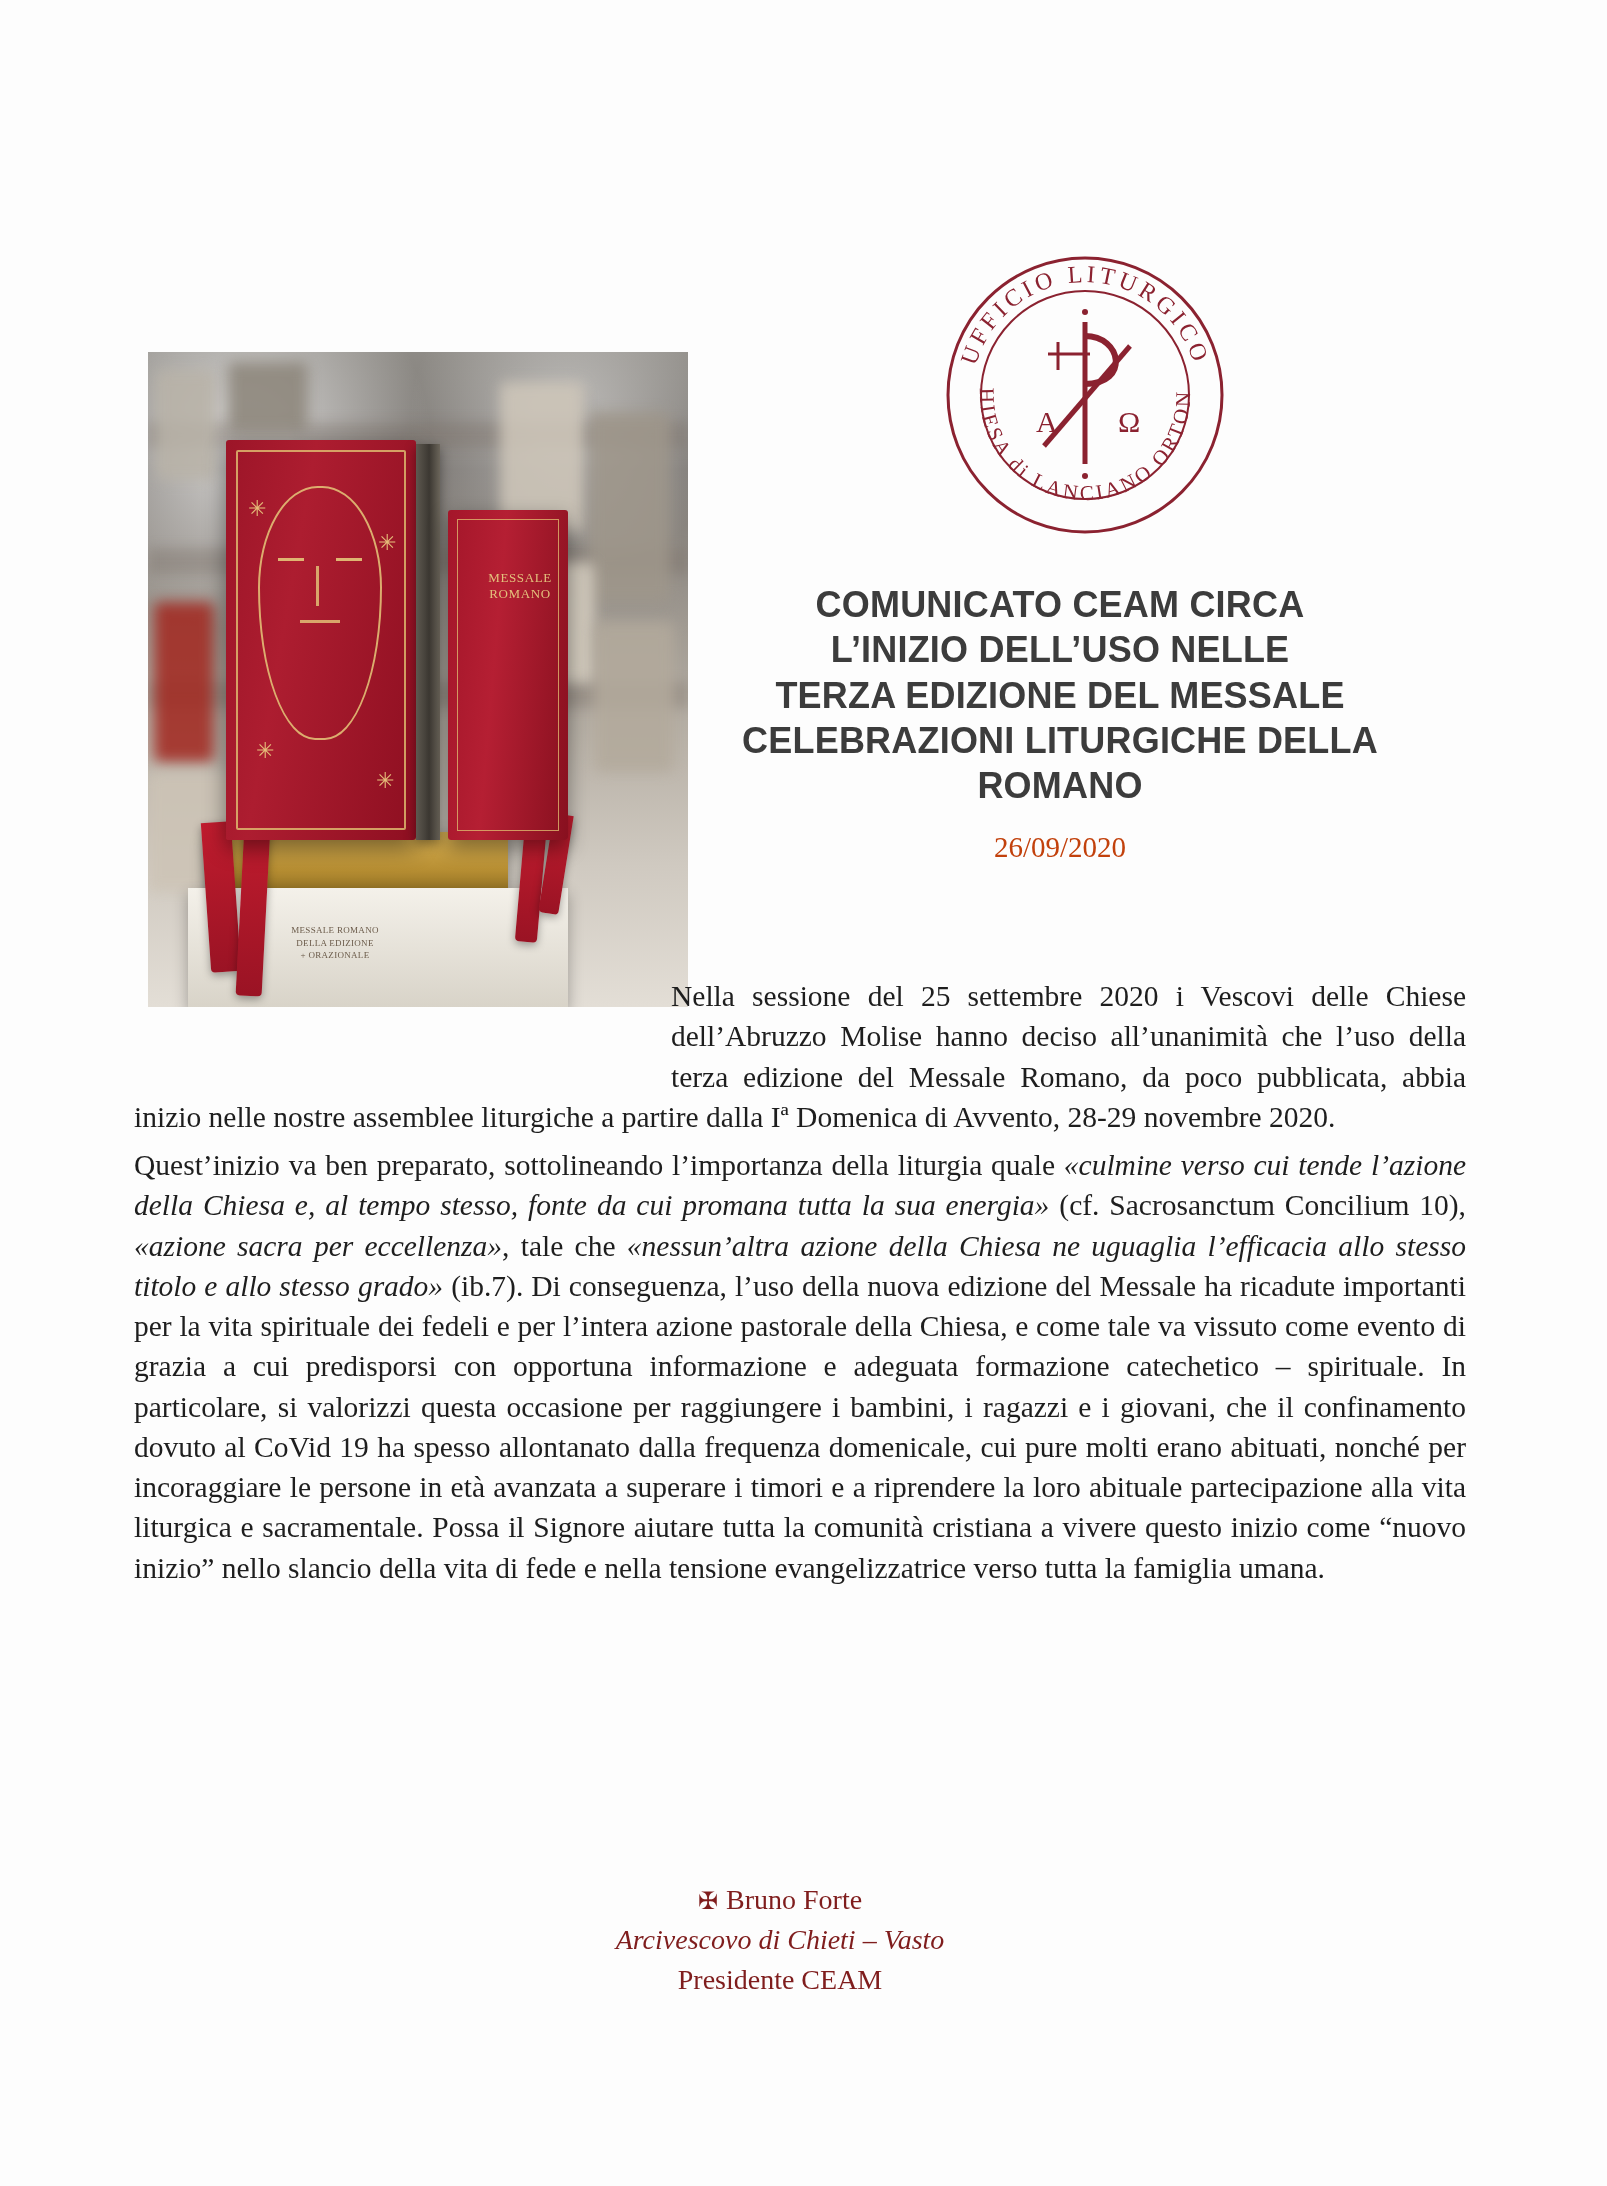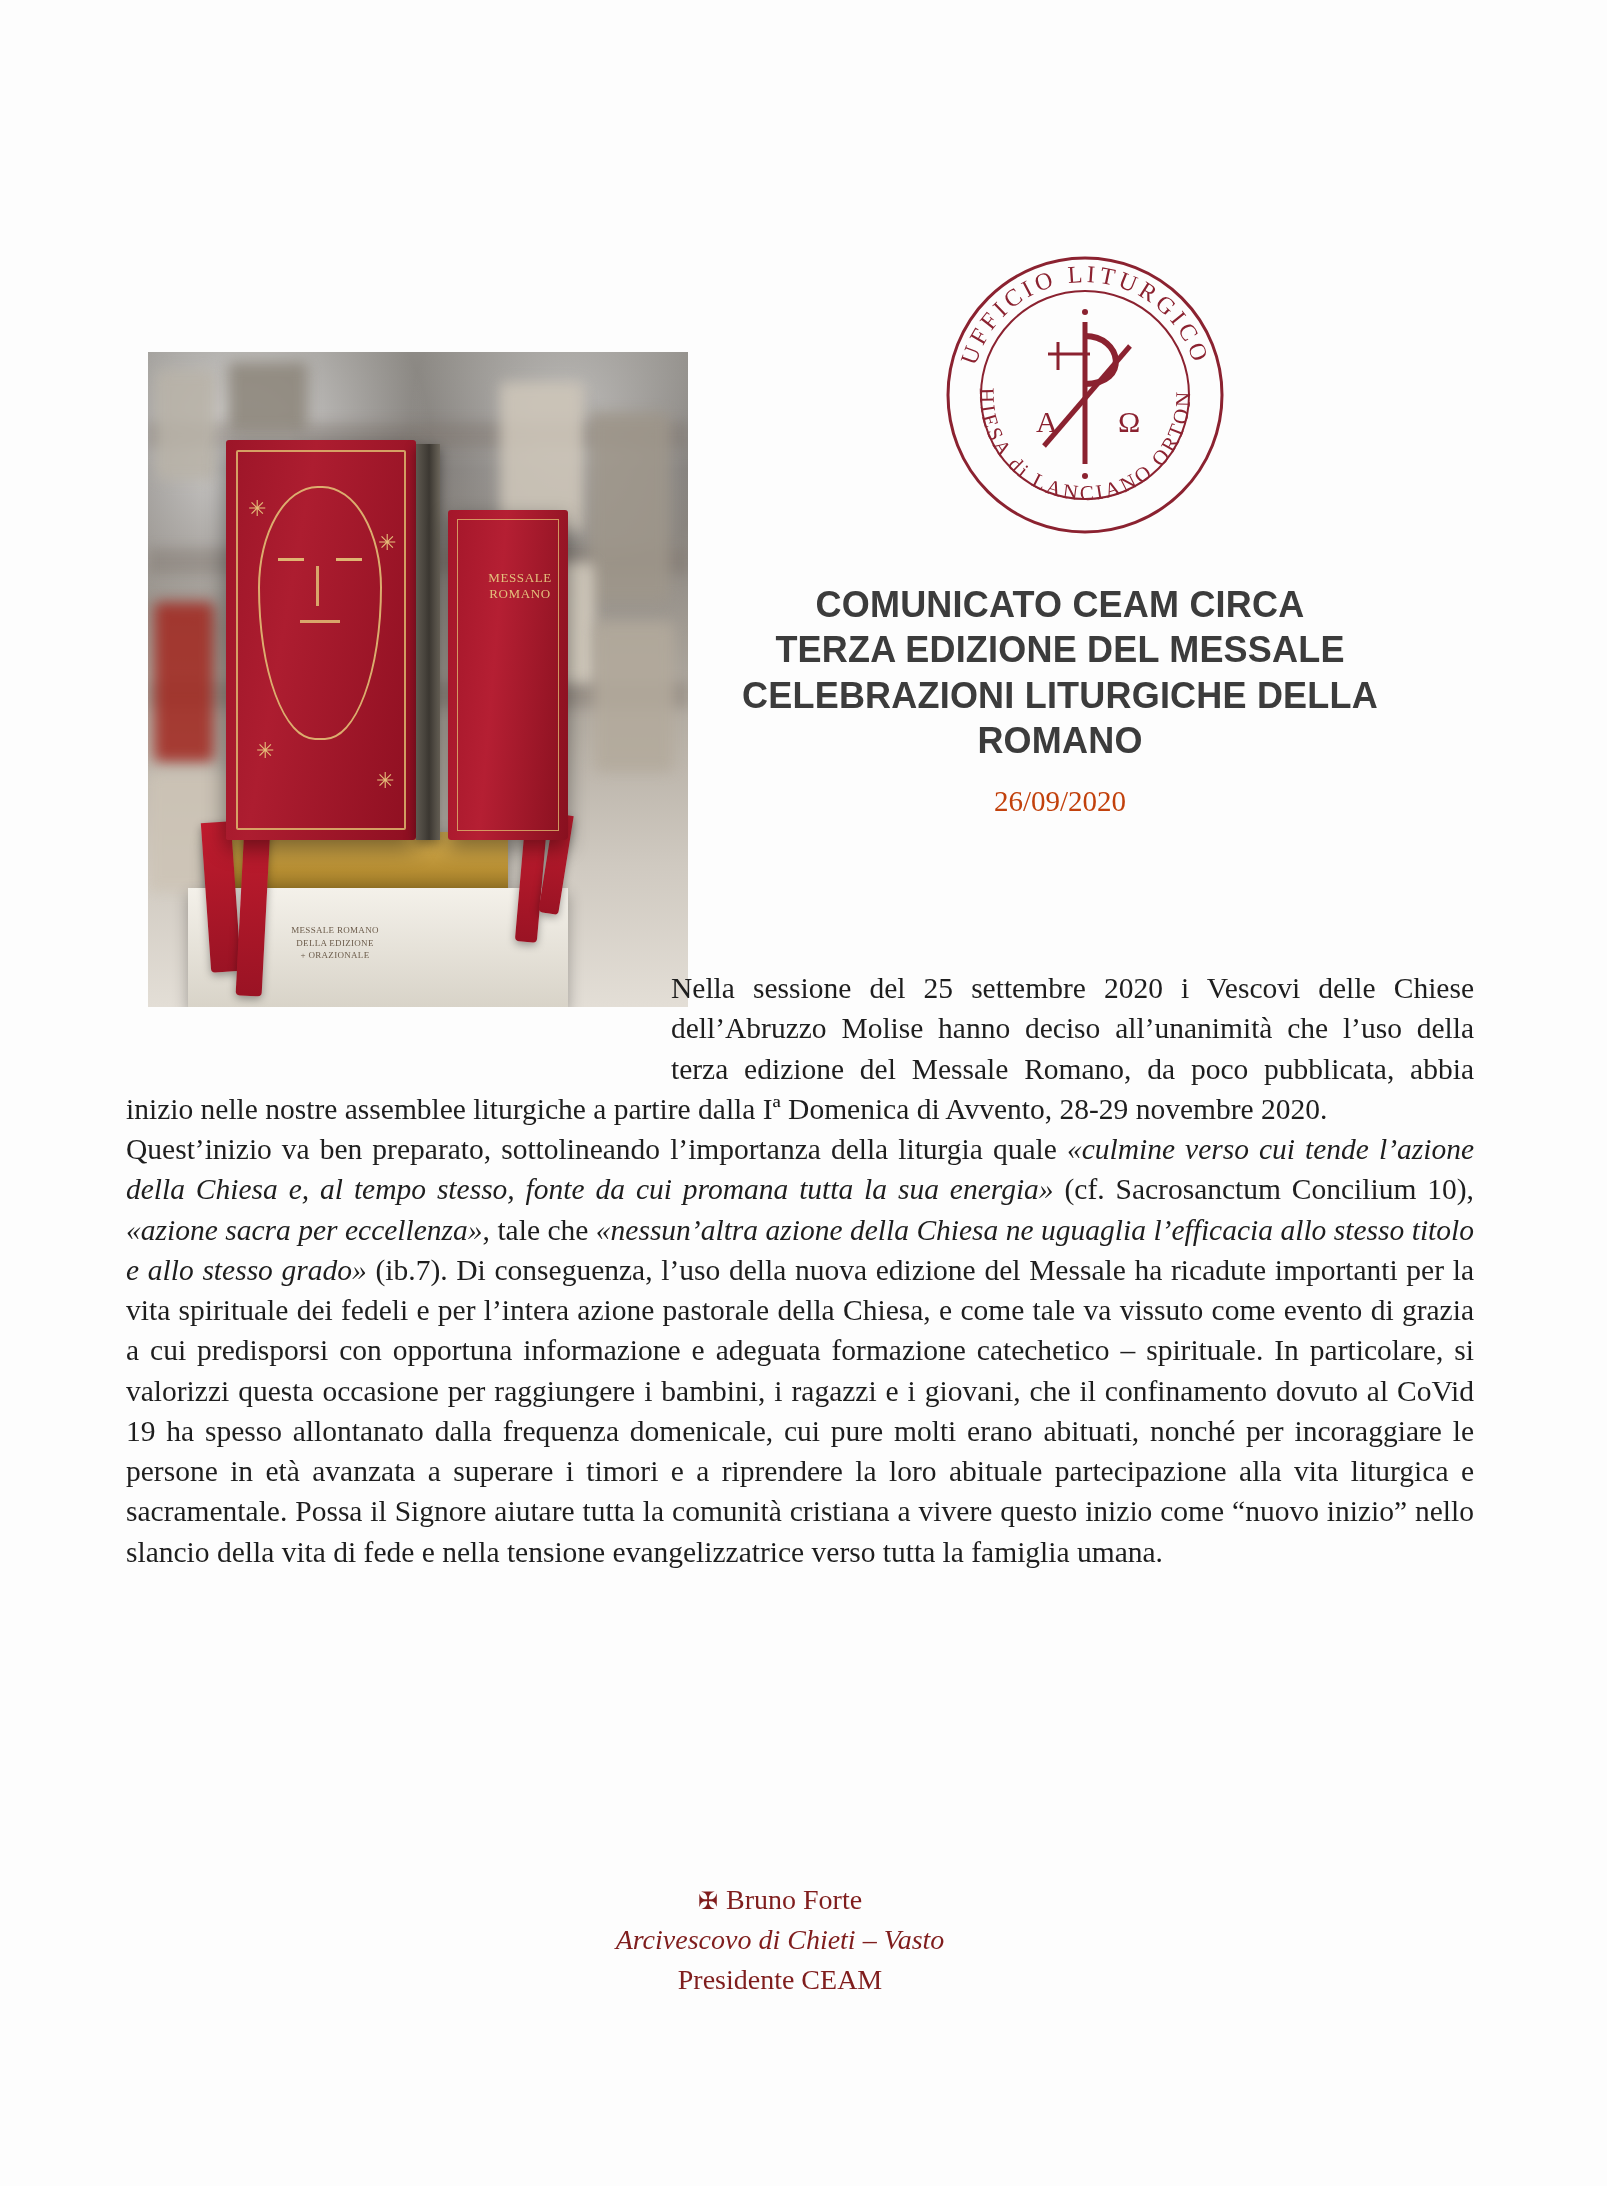--- a/index.html
+++ b/index.html
@@ -227,21 +227,21 @@
     position: absolute;
     left: 126px;
     top: 968px;
     width: 1348px;
   }
   .para {
     font-size: 29.5px;
     line-height: 1.365;
     color: #1e1e1e;
     text-align: justify;
-    margin: 0;
+    margin: 8px;
   }
   .para.first {
     text-indent: 0;
   }
   .para em { font-style: italic; }
 
   
   .signature {
     position: absolute;
     left: 430px;
@@ -344,20 +344,21 @@
         </g>
         <text x="96" y="182" font-family="Liberation Serif, serif" font-size="30" fill="#8b2230">A</text>
         <text x="178" y="182" font-family="Liberation Serif, serif" font-size="30" fill="#8b2230">Ω</text>
         <circle cx="145" cy="62" r="3" fill="#8b2230"></circle>
         <circle cx="145" cy="226" r="3" fill="#8b2230"></circle>
       </svg>
     </div>
 
     <div class="title-block">
       <div class="line">COMUNICATO CEAM CIRCA</div>
+      <div class="line">L’INIZIO DELL’USO NELLE</div>
       <div class="line">TERZA EDIZIONE DEL MESSALE</div>
       <div class="line">CELEBRAZIONI LITURGICHE DELLA</div>
       <div class="line">ROMANO</div>
       <div class="doc-date">26/09/2020</div>
     </div>
   </div>
 
   <div class="body-wrap">
     <div style="float:left; width:545px; height:92px;"></div>
     <p class="para first">

